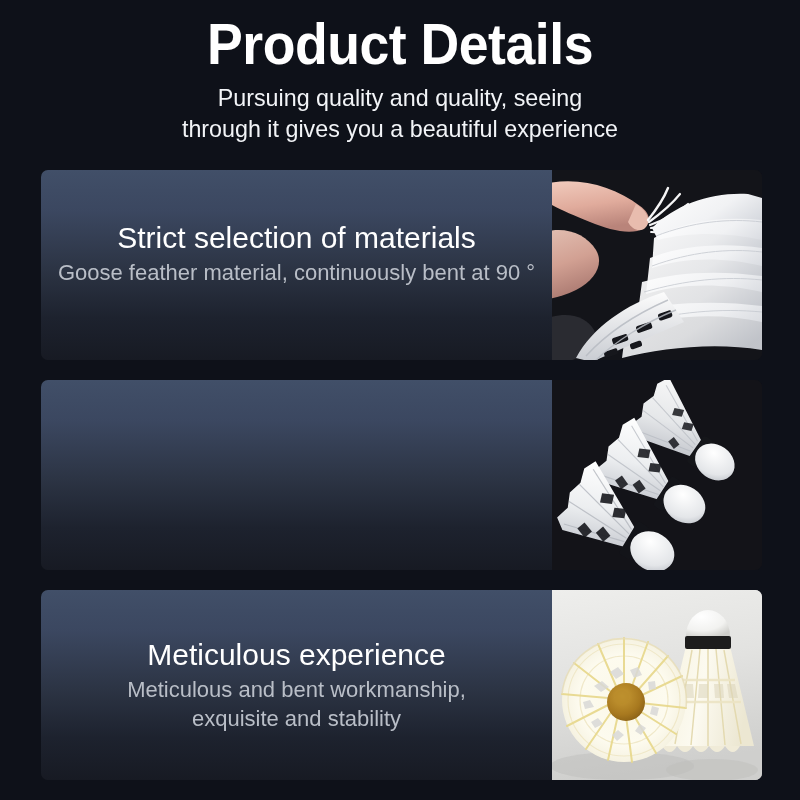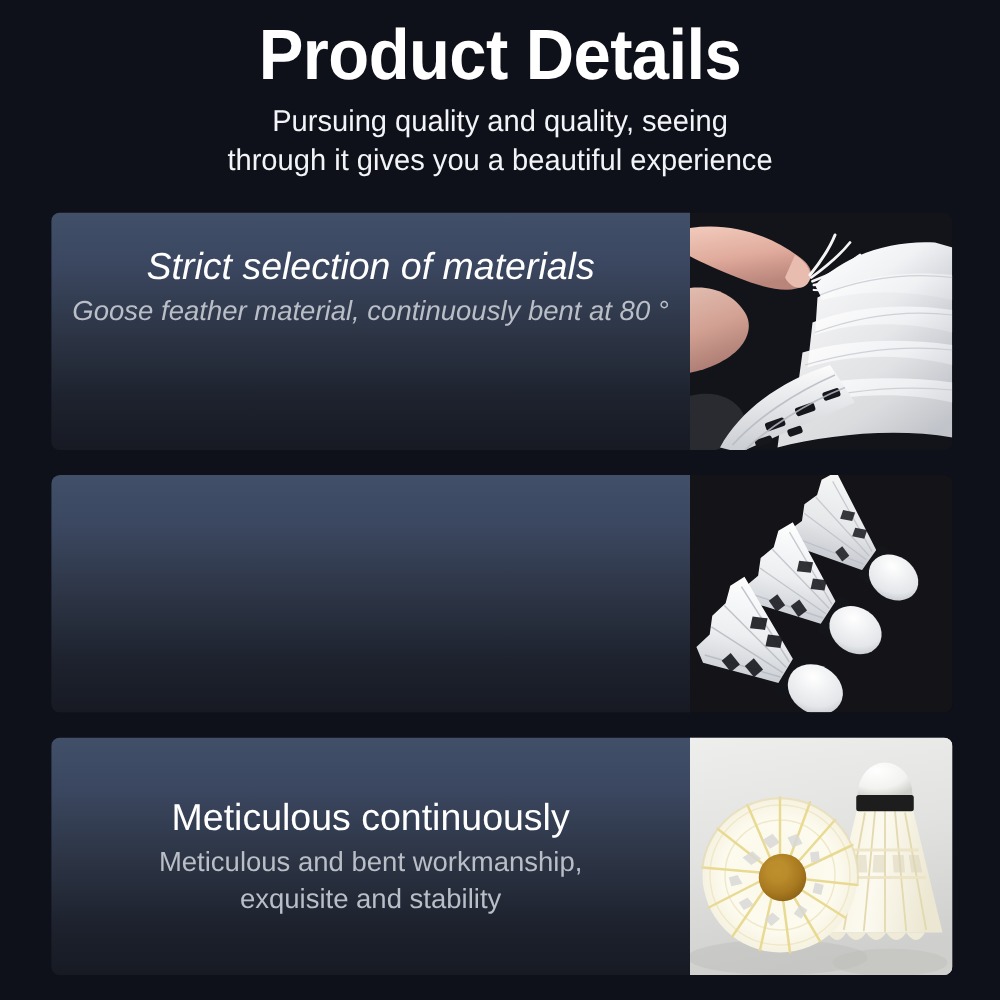--- a/index.html
+++ b/index.html
@@ -32,21 +32,21 @@
     border-radius:7px;overflow:hidden;
     margin-bottom:20px;
     background:#12151d;
   }
   .card-text{
     width:511px;height:190px;
     background:linear-gradient(180deg,#414f68 0%,#3b4760 22%,#2c3444 52%,#1d222e 78%,#171a23 100%);
     display:flex;flex-direction:column;align-items:center;justify-content:center;
     box-sizing:border-box;padding:0 16px;
   }
-  .card-text.push{justify-content:flex-start;padding-top:26px;font-style:italic;}
+  .card-text.push{justify-content:flex-start;padding-top:50px;}
   .card-title{
     font-size:30px;font-weight:400;color:#ffffff;
     line-height:1.18;text-align:center;white-space:nowrap;
   }
   .card-desc{
     margin-top:4px;font-size:22px;font-weight:400;color:#b9bec7;
     line-height:1.3;text-align:center;
   }
   .card-desc .desc-line{display:block;white-space:nowrap;}
 
@@ -69,21 +69,21 @@
       <span class="sub-line">through it gives you a beautiful experience</span>
     </div>
   </div>
 
   <div class="cards">
 
     <div class="card">
       <div class="card-text push">
         <div class="card-title">Strict selection of materials</div>
         <div class="card-desc">
-          <span class="desc-line">Goose feather material, continuously bent at 80 °</span>
+          <span class="desc-line">Goose feather material, continuously bent at 90 °</span>
         </div>
       </div>
       <div class="card-media media-dark">
         <svg class="media-svg" viewBox="0 0 210 190" preserveAspectRatio="xMidYMid slice">
           <defs>
             <linearGradient id="skin1" x1="0" y1="0" x2="0.3" y2="1">
               <stop offset="0" stop-color="#f2ccbe"></stop>
                 <stop offset="0.55" stop-color="#e0ab9c"></stop>
                 <stop offset="1" stop-color="#b9847a"></stop>
             </linearGradient>
@@ -214,21 +214,21 @@
             </g>
             <rect x="-3" y="-9" width="13" height="38" rx="3" fill="#131419"></rect>
             <ellipse cx="25" cy="10" rx="23" ry="19" fill="url(#cork2)"></ellipse>
           </g>
         </svg>
       </div>
     </div>
 
     <div class="card">
       <div class="card-text">
-        <div class="card-title">Meticulous continuously</div>
+        <div class="card-title">Meticulous experience</div>
         <div class="card-desc">
           <span class="desc-line">Meticulous and bent workmanship,</span>
           <span class="desc-line">exquisite and stability</span>
         </div>
       </div>
       <div class="card-media media-light">
         <svg class="media-svg" viewBox="0 0 210 190" preserveAspectRatio="xMidYMid slice">
           <defs>
             <linearGradient id="bg3" x1="0" y1="0" x2="0.2" y2="1">
               <stop offset="0" stop-color="#eeeeec"></stop>

